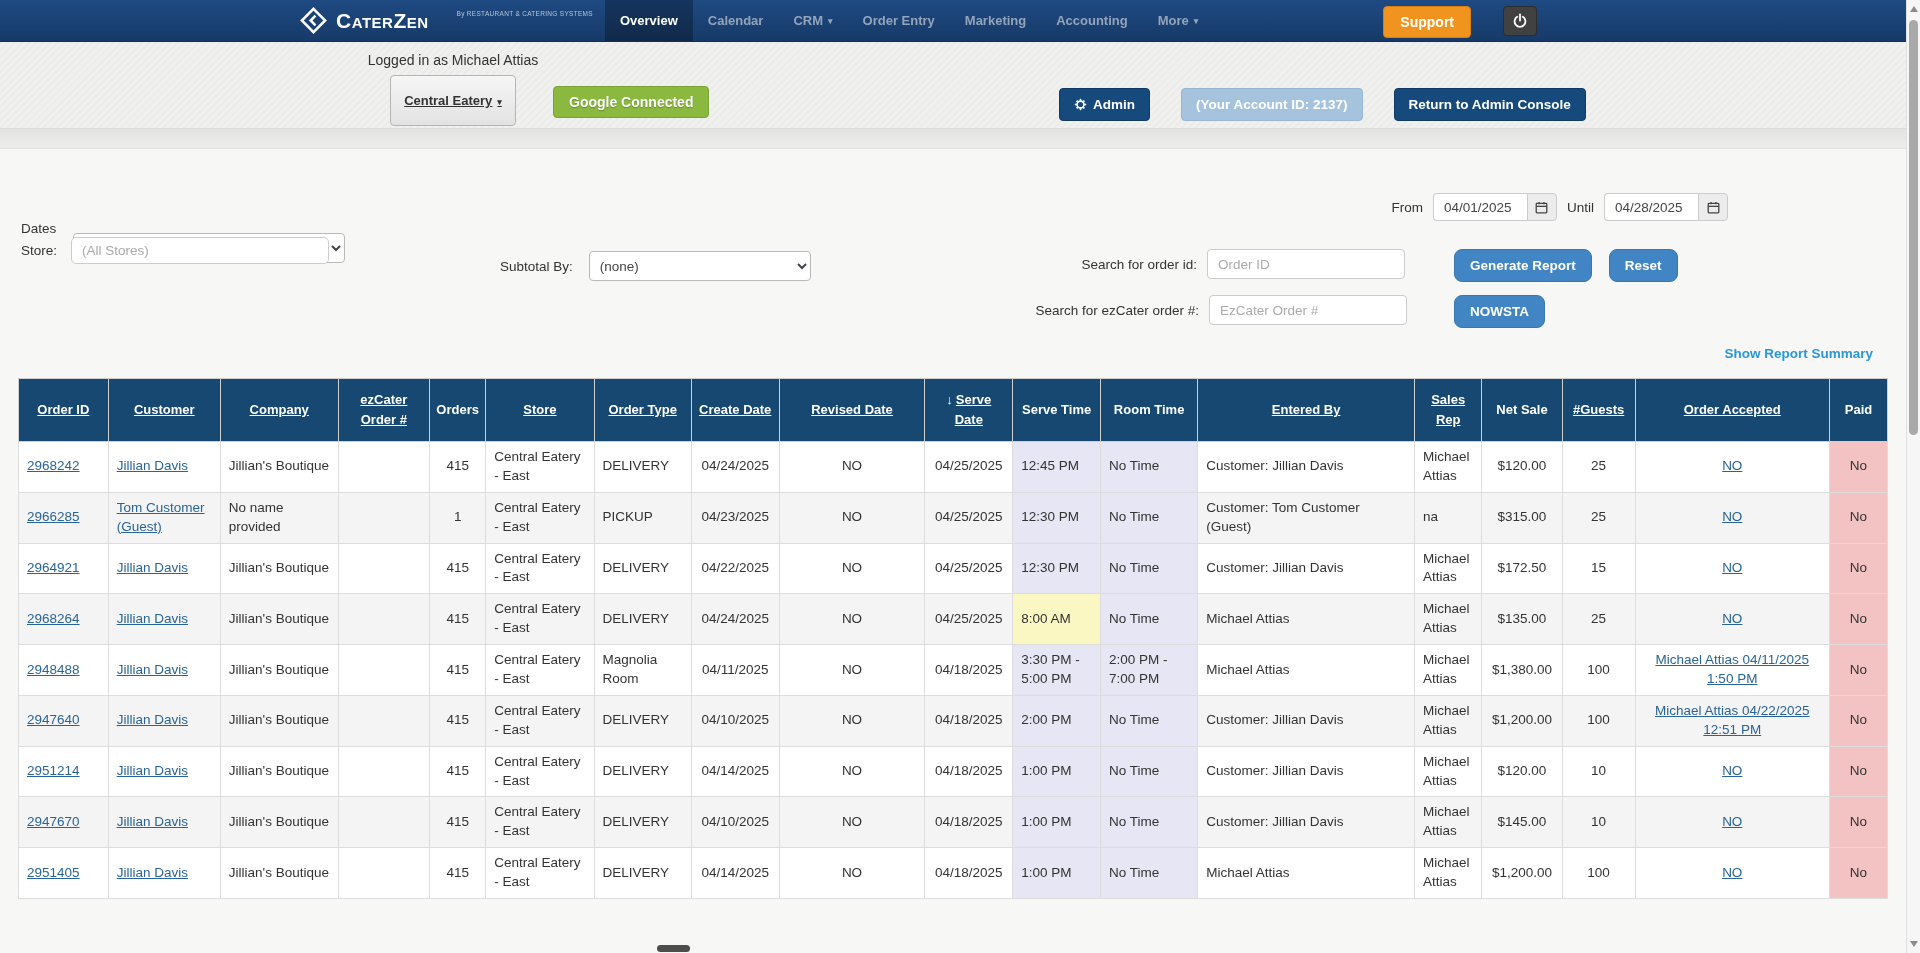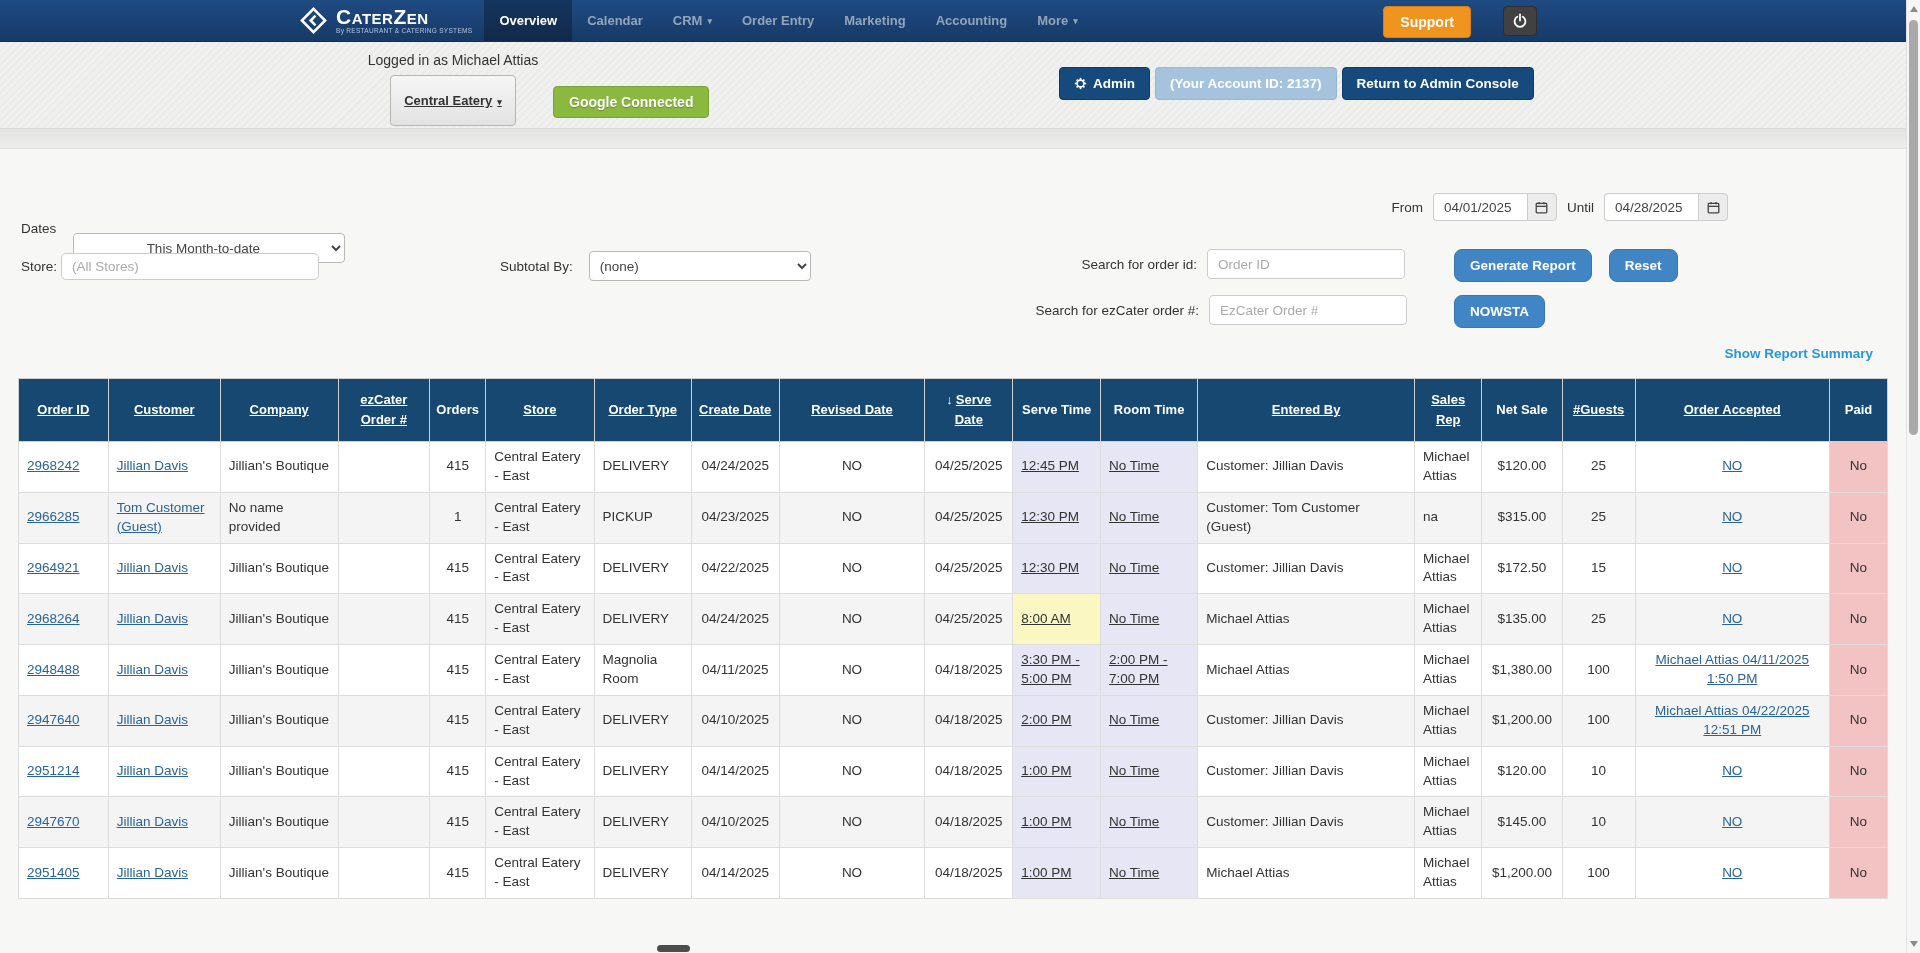--- a/index.html
+++ b/index.html
@@ -3,48 +3,48 @@
 <meta charset="utf-8">
 <style>
   * { box-sizing: border-box; }
   html,body { margin:0; padding:0; }
   body { font-family:"Liberation Sans", sans-serif; background:#e9e9e7; }
   .viewport { position:relative; width:1920px; height:953px; background:#f7f7f5; overflow:hidden; }
 
   
   .topnav { position:relative; height:42px; background:linear-gradient(#1e4a82,#173a68); border-bottom:1px solid #122e52; display:flex; align-items:stretch; }
   .brand { margin-left:300px; display:flex; align-items:center; gap:9px; color:#fff; cursor:pointer; }
-  .brand-words { display:flex; flex-direction:column; line-height:1; }
+  .brand-words { display:flex; flex-direction:row; line-height:1;gap:28px; }
   .brand-name { font-weight:bold; font-size:21px; letter-spacing:.5px; font-variant:small-caps; }
   .brand-tagline { font-size:6.5px; color:#b6c4d6; letter-spacing:.3px; margin-top:1px; white-space:nowrap; }
   .nav-items { display:flex; list-style:none; margin:0 0 0 12px; padding:0; }
   .nav-item { display:flex; align-items:center; padding:0 15px; color:#93a4bb; font-size:13px; font-weight:bold; cursor:pointer; white-space:nowrap;justify-content:center; }
   .nav-item.active { background:rgba(0,0,0,.28); color:#fff; }
   .nav-caret { font-size:9px; margin-left:5px; }
   .support-btn { position:absolute; right:449px; top:6px; padding:7px 16px; background:#f0941f; border:1px solid #d97f10; border-radius:4px; color:#fff; font-weight:bold; font-size:14px; cursor:pointer; }
   .power-btn { position:absolute; right:383px; top:6px; width:34px; height:30px; background:#414141; border:1px solid #2d2d2d; border-radius:4px; display:flex; align-items:center; justify-content:center; cursor:pointer; }
 
   
   .header-strip { position:relative; height:87px; background:#f0f0ee; background-image:repeating-linear-gradient(135deg, rgba(0,0,0,.018) 0 2px, transparent 2px 5px); border-bottom:1px solid #dcdcda; }
   .login-block { position:absolute; left:332px; top:10px; width:242px; text-align:center; }
   .logged-text { font-size:14px; color:#333; }
   .store-btn { margin-top:7px; padding:17px 13px; background:linear-gradient(#f6f6f6,#e2e2e2); border:1px solid #b5b5b5; border-radius:4px; font-weight:bold; font-size:13px; color:#333; cursor:pointer;text-decoration:underline; }
   .store-caret { font-size:9px; margin-left:5px; }
   .google-btn { position:absolute; left:553px; top:44px; padding:7px 15px; background:#8bb83f; border:1px solid #79a433; border-radius:4px; color:#fff; font-weight:bold; font-size:14px; text-shadow:0 1px 1px rgba(0,0,0,.25); cursor:pointer; }
-  .admin-cluster { position:absolute; left:1059px; top:25px; display:flex; gap:5px; }
+  .admin-cluster { position:absolute; left:1059px; top:46px; display:flex; gap:31px; }
   .btn-navy { display:flex; align-items:center; gap:6px; background:#174a7c; border:1px solid #113a64; border-radius:4px; color:#fff; font-weight:bold; font-size:13.5px; padding:8px 14px; cursor:pointer; }
   .btn-lightblue { background:#a6c3dd; border:1px solid #96b6d2; border-radius:4px; color:#fff; font-weight:bold; font-size:13.5px; padding:8px 14px; cursor:pointer; }
 
   .sub-band { height:20px; background:linear-gradient(#e3e3e1,#ededeb); border-bottom:1px solid #e2e2e0; }
 
   
   .filter-panel { position:relative; height:200px; font-size:13.5px; color:#333; }
   .fgroup { position:absolute; display:flex; align-items:center; }
   .f-dates   { left:21px;  top:44px; gap:17px; }
-  .f-store   { left:21px;  top:104px; gap:4px; }
+  .f-store   { left:21px;  top:88px; gap:14px; }
   .f-subtotal{ left:500px; top:102px; gap:16px; }
   .f-fromuntil { right:192px; top:44px; }
   .f-orderid { right:515px; top:100px; gap:10px; }
   .f-ezcater { right:513px; top:146px; gap:10px; }
   .f-genreset{ left:1454px; top:100px; gap:17px; }
   .f-nowsta  { left:1454px; top:146px; }
   .sel { height:30px; border:1px solid #b9b9b9; border-radius:4px; background:#fff; font-size:13.5px; color:#444; padding:0 6px; font-family:"Liberation Sans",sans-serif; }
   .sel-dates { width:272px; text-align:center; text-align-last:center;margin-top:40px; }
   .sel-subtotal { width:222px; }
   .txt { border:1px solid #ccc; border-radius:4px; font-size:13.5px; color:#555; padding:0 10px; font-family:"Liberation Sans",sans-serif; background:#fff; }
@@ -57,21 +57,21 @@
   .btn-blue { background:#4285c4; border:1px solid #3a76ae; border-radius:8px; color:#fff; font-weight:bold; font-size:13.5px; padding:8px 15px; cursor:pointer; }
   .summary-link { position:absolute; right:47px; top:197px; color:#2b97d8; font-weight:bold; font-size:13.5px; text-decoration:none; cursor:pointer; }
 
   
   .orders-table { border-collapse:collapse; margin:29px 0 0 18px; width:1870px; table-layout:fixed; background:#fff; }
   .orders-table th { background:#164871; color:#fff; font-size:13px; font-weight:bold; height:63px; border:1px solid #cfcfcf; padding:4px 6px; text-align:center; vertical-align:middle; line-height:1.55; }
   .th-link { color:#fff; text-decoration:underline; cursor:pointer; }
   .sort-arrow { font-weight:bold; margin-right:3px; }
   .orders-table td { border:1px solid #ddd; font-size:13.5px; color:#333; padding:6px 8px; height:43px; vertical-align:middle; line-height:1.4; background:#fff; word-wrap:break-word; }
   tr.striped td { background:#f4f4f4; }
-  .orders-table td.tint { background:#e6e6f4;text-decoration:underline; }
+  .orders-table td.tint { background:#e6e6f4; }
   .orders-table td.highlight { background:#fbf7c3; }
   .orders-table td.c-paid { background:#f3c2c2; text-align:center; }
   .cell-link { color:#2a6496; text-decoration:underline; cursor:pointer; }
   .c-ezcater,.c-orders,.c-create,.c-revised,.c-servedate,.c-netsale,.c-guests,.c-accepted { text-align:center; }
   .c-orderid,.c-customer,.c-company,.c-store,.c-ordertype,.c-servetime,.c-roomtime,.c-entered,.c-salesrep { text-align:left; }
 
   
   .v-scrollbar { position:absolute; right:0; top:0; width:14px; height:953px; background:#f6f6f6; border-left:1px solid #e0e0e0; }
   .v-arrow-up, .v-arrow-down { position:absolute; left:3px; width:0; height:0; border-left:4px solid transparent; border-right:4px solid transparent; }
   .v-arrow-up { top:6px; border-bottom:6px solid #8a8a8a; }

